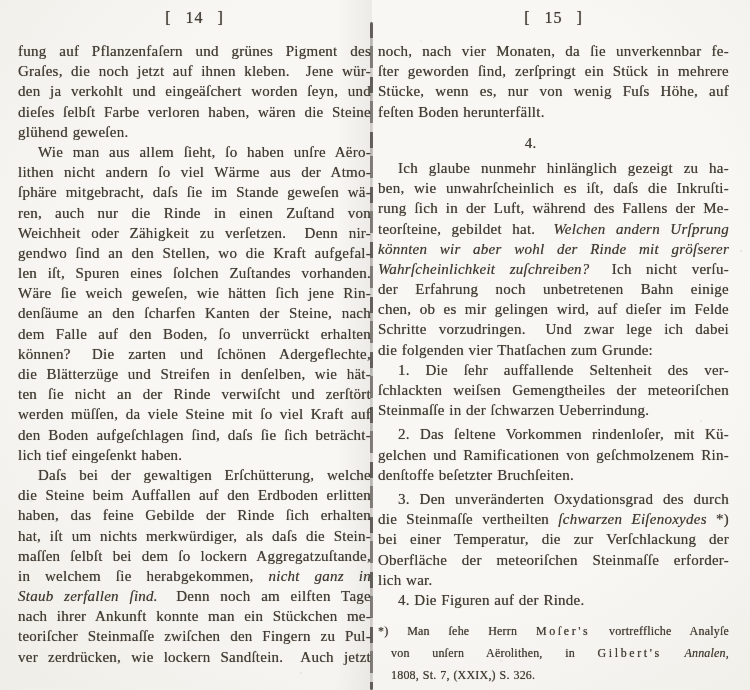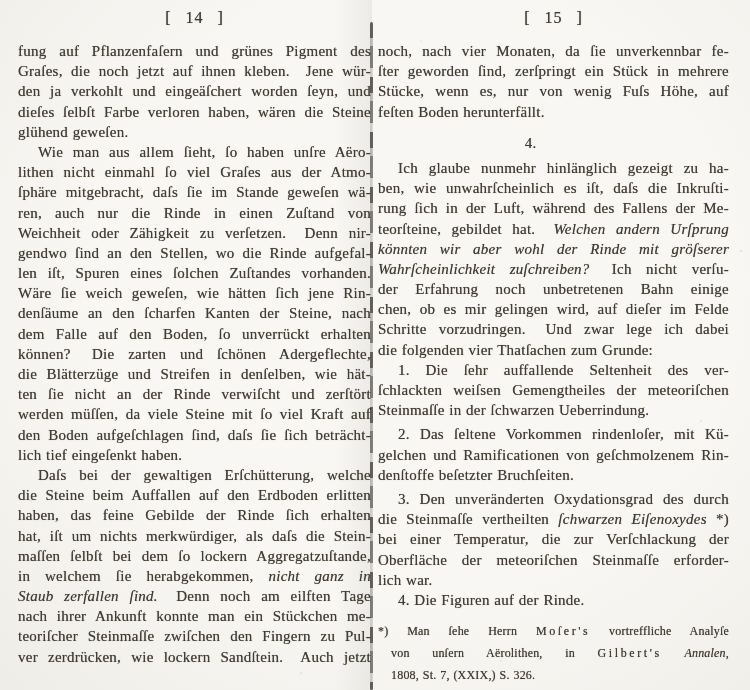--- a/index.html
+++ b/index.html
@@ -90,25 +90,25 @@
 
   <div class="page left">
     <div class="pagenum">[  14  ]</div>
     <div class="txt">
         <div class="ln"><span class="">fung auf Pflanzenfaſern und grünes Pigment des</span></div>
         <div class="ln"><span class="">Graſes, die noch jetzt auf ihnen kleben.  Jene wür-</span></div>
         <div class="ln"><span class="">den ja verkohlt und eingeäſchert worden ſeyn, und</span></div>
         <div class="ln"><span class="">dieſes ſelbſt Farbe verloren haben, wären die Steine</span></div>
         <div class="ln end"><span class="">glühend geweſen.</span></div>
         <div class="ln ind"><span class="">Wie man aus allem ſieht, ſo haben unſre Aëro-</span></div>
-        <div class="ln"><span class="">lithen nicht einmahl ſo viel Graſes aus der Atmo-</span></div>
+        <div class="ln"><span class="">lithen nicht andern ſo viel Wärme aus der Atmo-</span></div>
         <div class="ln"><span class="">ſphäre mitgebracht, daſs ſie im Stande geweſen wä-</span></div>
         <div class="ln"><span class="">ren, auch nur die Rinde in einen Zuſtand von</span></div>
         <div class="ln"><span class="">Weichheit oder Zähigkeit zu verſetzen.  Denn nir-</span></div>
-        <div class="ln"><span class="">gendwo ſind an den Stellen, wo die Rinde aufgefal-</span></div>
+        <div class="ln"><span class="">gendwo ſind an den Stellen, wo die Kraft aufgefal-</span></div>
         <div class="ln"><span class="">len iſt, Spuren eines ſolchen Zuſtandes vorhanden.</span></div>
         <div class="ln"><span class="">Wäre ſie weich geweſen, wie hätten ſich jene Rin-</span></div>
         <div class="ln"><span class="">denſäume an den ſcharfen Kanten der Steine, nach</span></div>
         <div class="ln"><span class="">dem Falle auf den Boden, ſo unverrückt erhalten</span></div>
         <div class="ln"><span class="">können?  Die zarten und ſchönen Adergeflechte,</span></div>
         <div class="ln"><span class="">die Blätterzüge und Streifen in denſelben, wie hät-</span></div>
         <div class="ln"><span class="">ten ſie nicht an der Rinde verwiſcht und zerſtört</span></div>
         <div class="ln"><span class="">werden müſſen, da viele Steine mit ſo viel Kraft auf</span></div>
         <div class="ln"><span class="">den Boden aufgeſchlagen ſind, daſs ſie ſich beträcht-</span></div>
         <div class="ln end"><span class="">lich tief eingeſenkt haben.</span></div>

